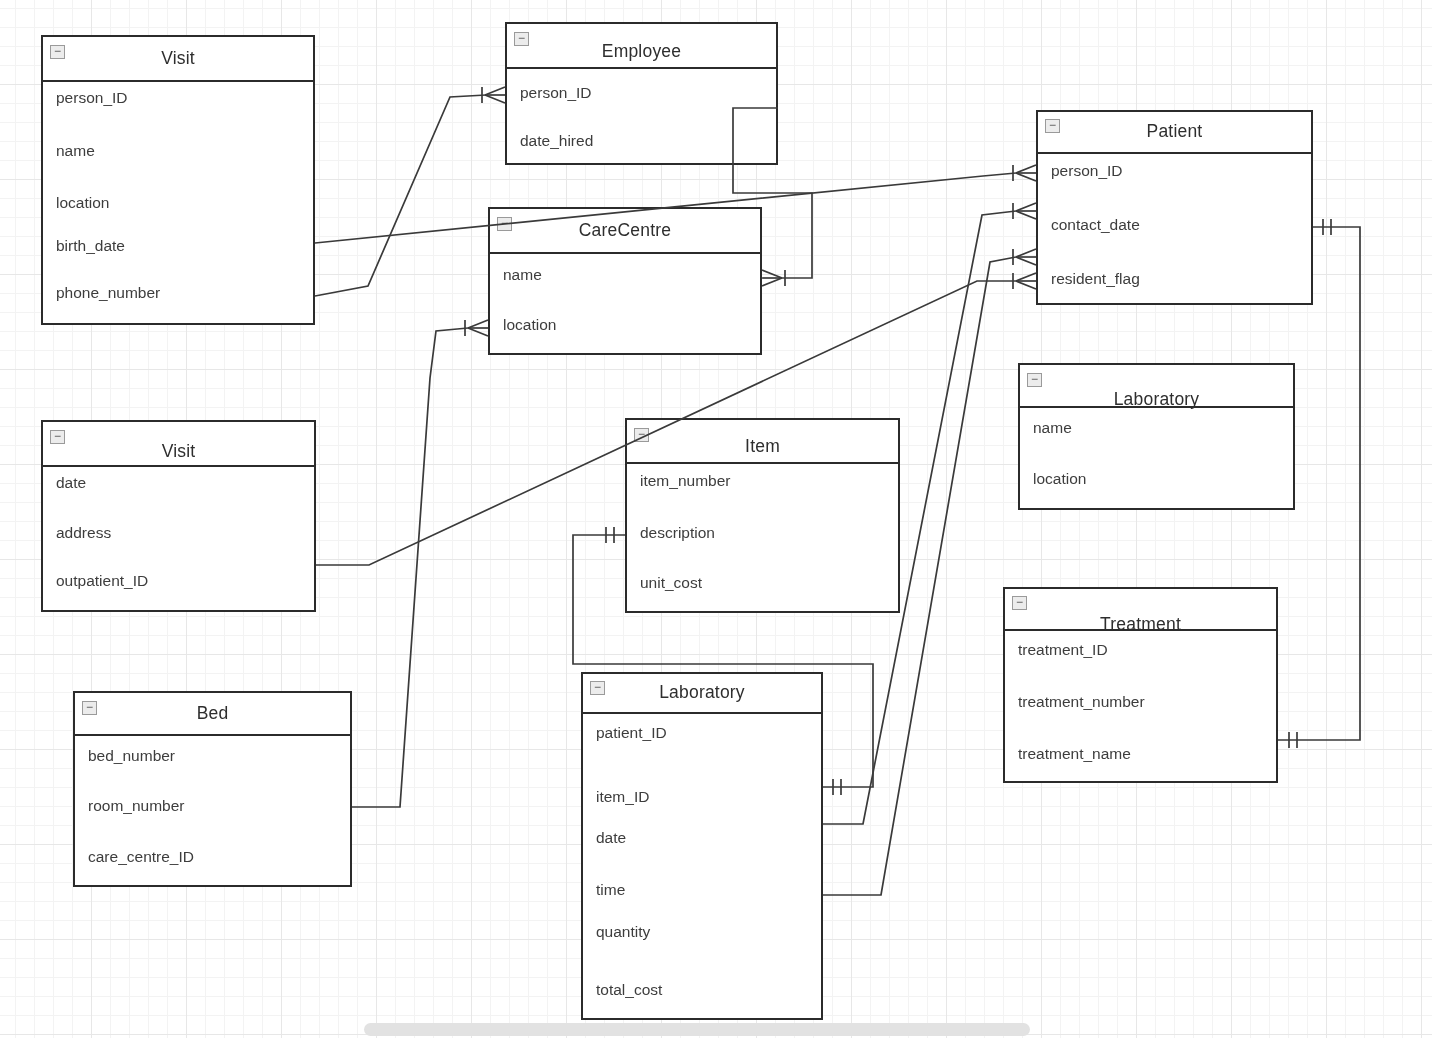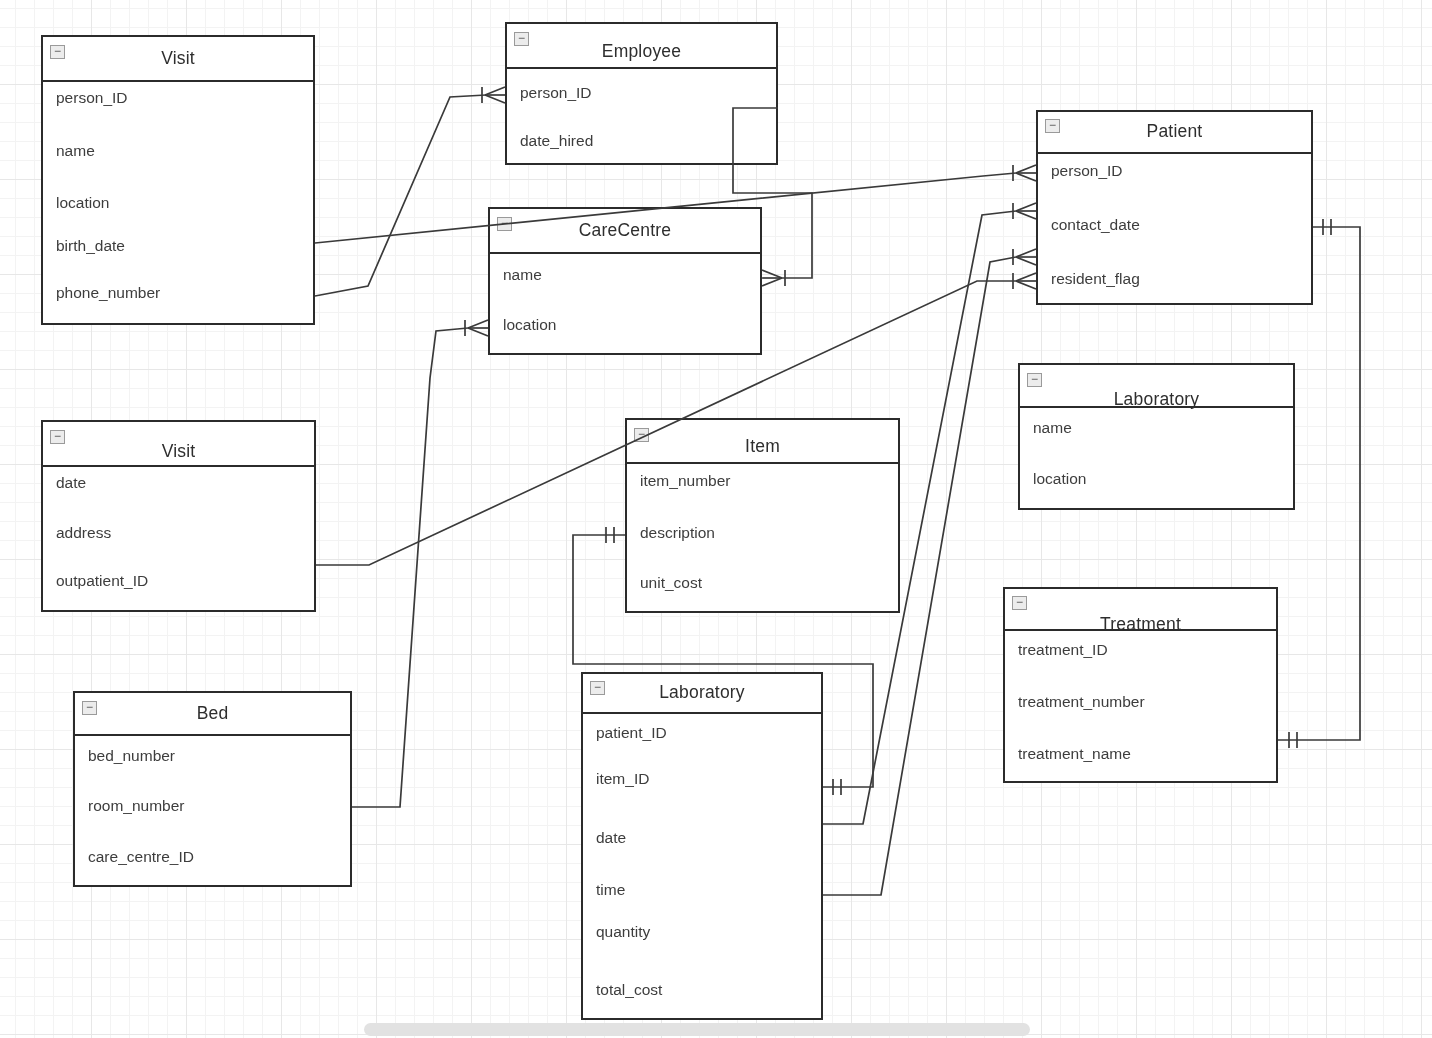--- a/index.html
+++ b/index.html
@@ -135,21 +135,21 @@
     <div class="erow" style="top:104px">room_number</div>
     <div class="erow" style="top:155px">care_centre_ID</div>
   </div>
 
   <div class="entity" style="left:581px;top:672px;width:242px;height:348px">
     <div class="ehdr" style="height:40px">
       <span class="collapse" style="top:7px">−</span>
       <span class="etitle" style="top:8px">Laboratory</span>
     </div>
     <div class="erow" style="top:50px">patient_ID</div>
-    <div class="erow" style="top:96px">item_ID</div>
+    <div class="erow" style="top:114px">item_ID</div>
     <div class="erow" style="top:155px">date</div>
     <div class="erow" style="top:207px">time</div>
     <div class="erow" style="top:249px">quantity</div>
     <div class="erow" style="top:307px">total_cost</div>
   </div>
 
   <svg id="wires" width="1432" height="1038">
       <g stroke="#3a3a3a" stroke-width="1.7" fill="none">
         <polyline points="315,296 368,286 450,97 486,95"></polyline>
         <line x1="485" y1="95" x2="505" y2="87"></line>

